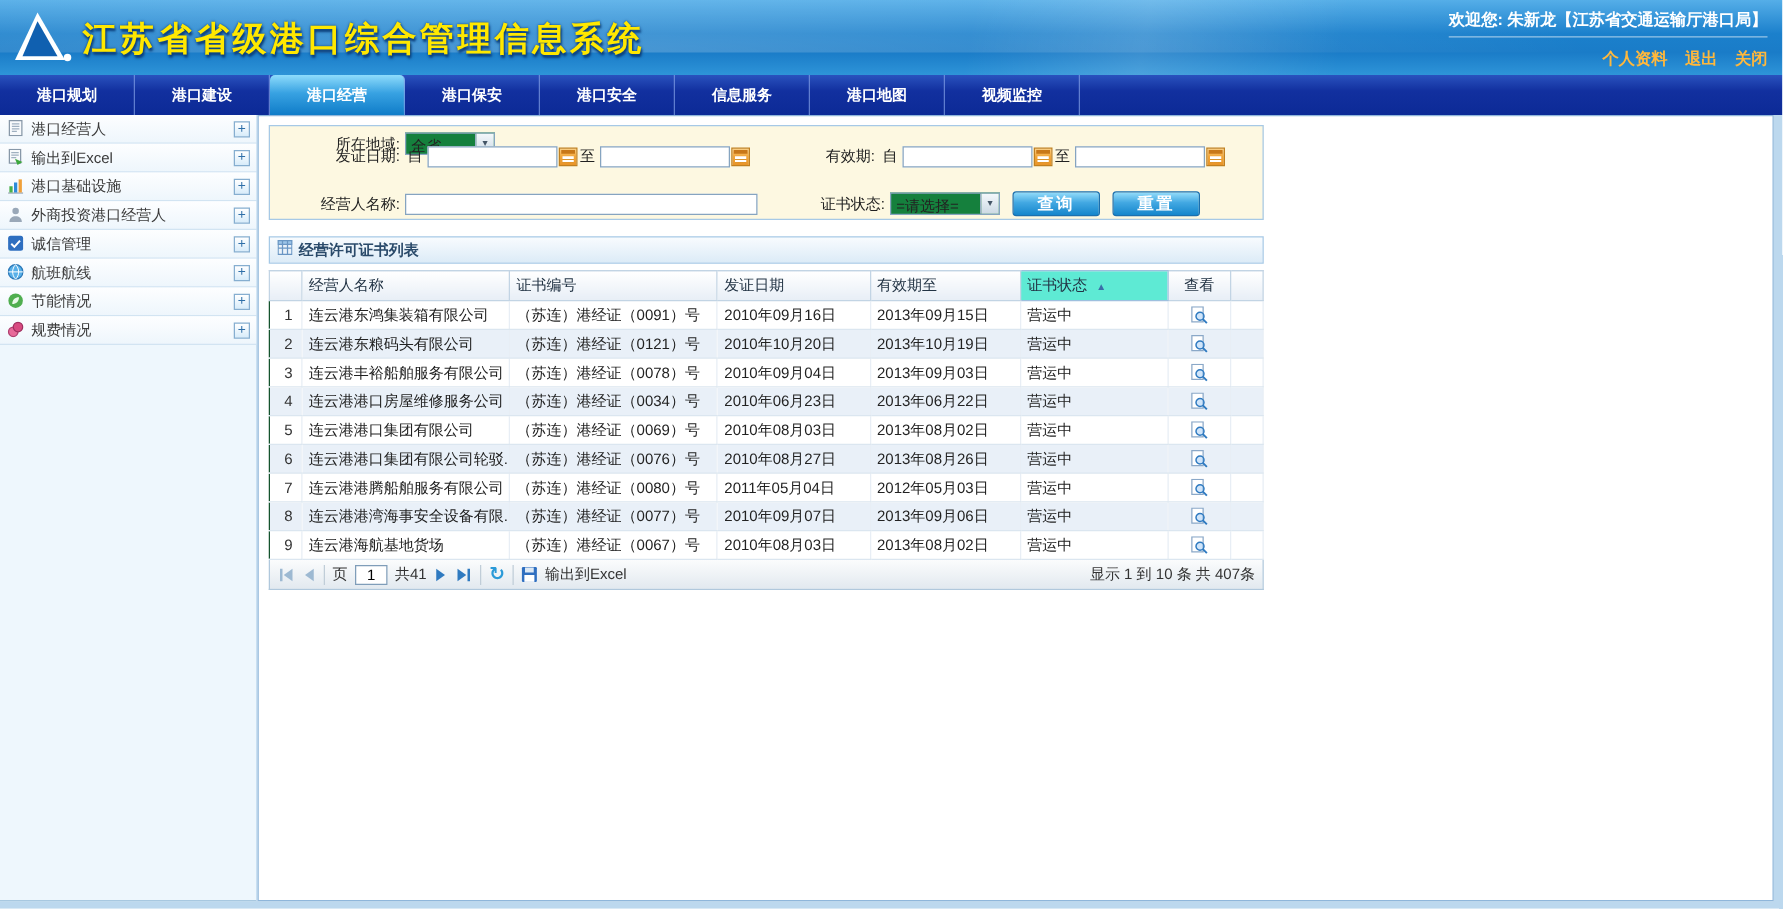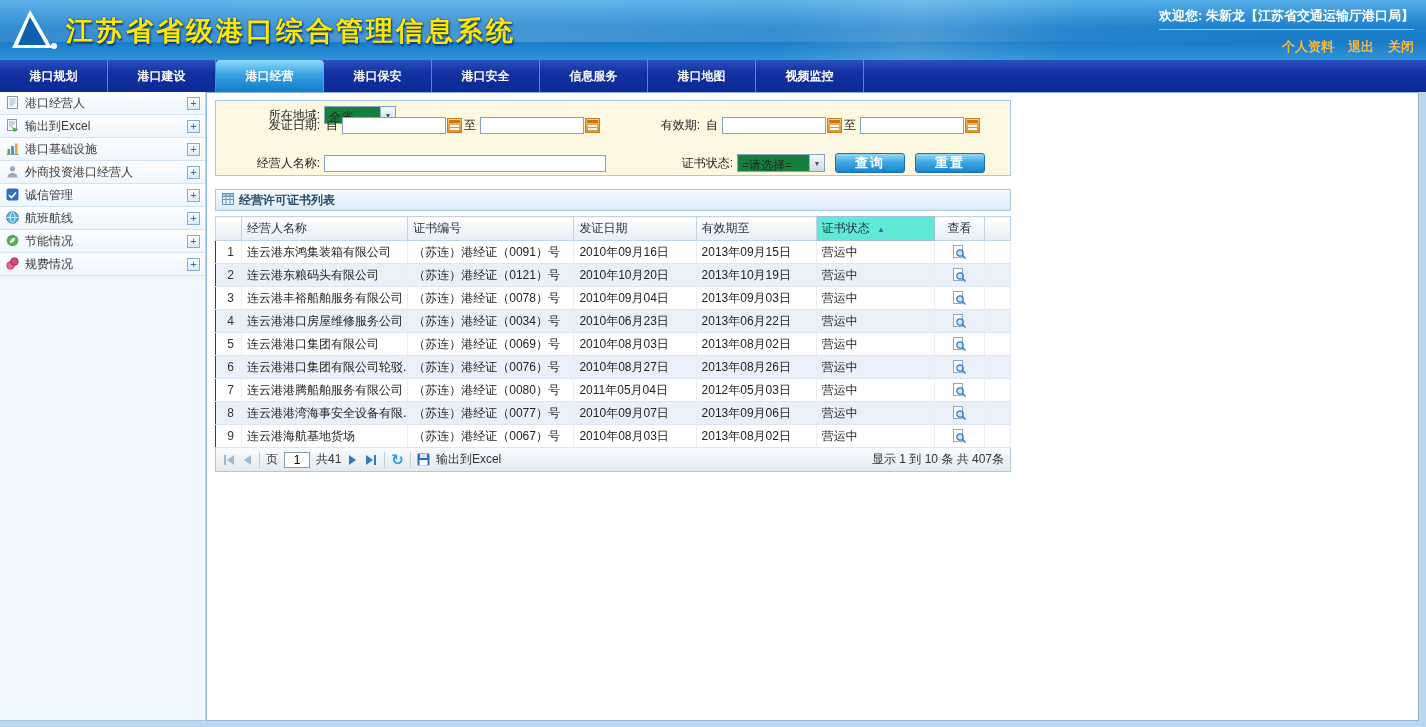--- a/index.html
+++ b/index.html
@@ -43,21 +43,21 @@
   .content { position:absolute; left:206px; top:92px; width:1213px; height:629px; background:#fff;
     border:1px solid #8fb6da; }
 
   
   .search-box { position:absolute; left:8px; top:7px; width:796px; height:76px; background:#fdf8e1;
     border:1px solid #a6c9e6; }
   .form-row { position:absolute; left:0; width:100%; height:24px; display:flex; align-items:center;
     font-size:12px; color:#222; }
   .row1 { top:2px; }
   .row2 { top:12px; padding-right:30px; }
-  .row3 { top:50px; padding-right:25px; }
+  .row3 { top:50px; padding-right:50px; }
   .f-label { width:108px; text-align:right; padding-right:4px; flex:0 0 auto; white-space:nowrap; }
   .f-label2 { margin-left:auto; text-align:right; padding-right:4px; flex:0 0 auto; white-space:nowrap; }
   .mini { margin:0 4px 0 2px; flex:0 0 auto; }
   .txt { height:17px; border:1px solid #86a4c0; background:#fff; font-size:12px; padding:0 3px;
     font-family:inherit; }
   .date { width:104px; }
   .op-name { width:282px; }
   .cal-btn { width:15px; height:15px; display:inline-block; flex:0 0 auto; margin-left:1px; cursor:pointer;
     border:1px solid #c08020; position:relative;
     background:linear-gradient(180deg,#fad088 0%,#f2a83c 45%,#e89428 100%); }

